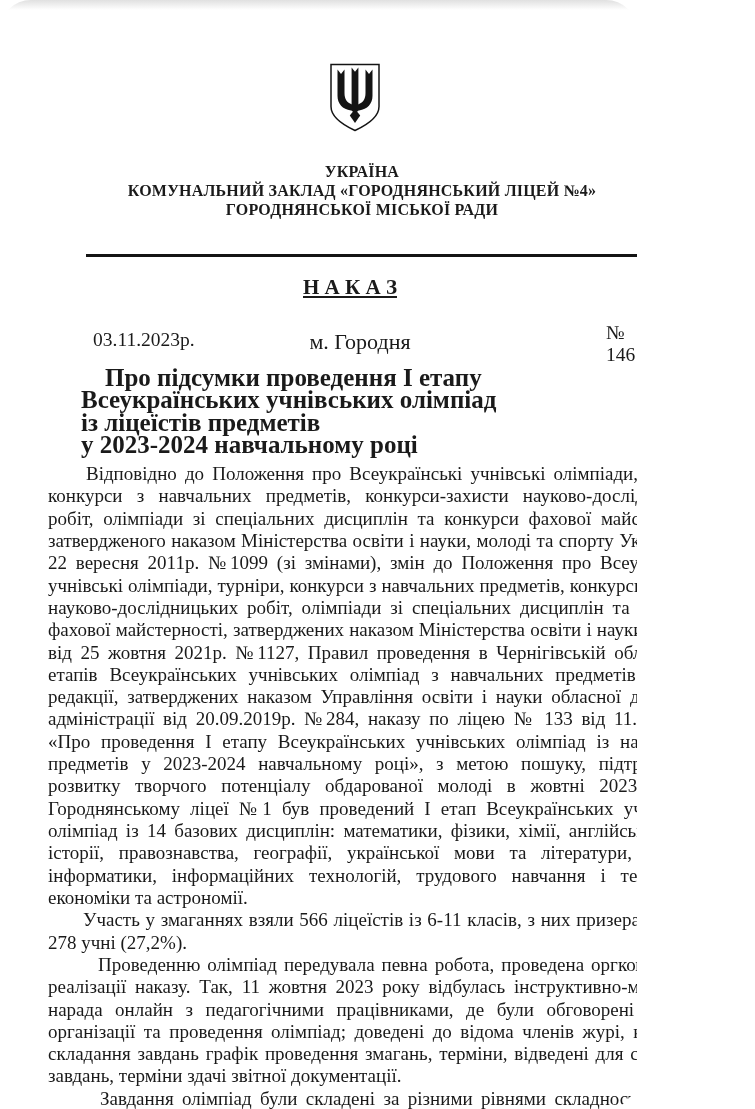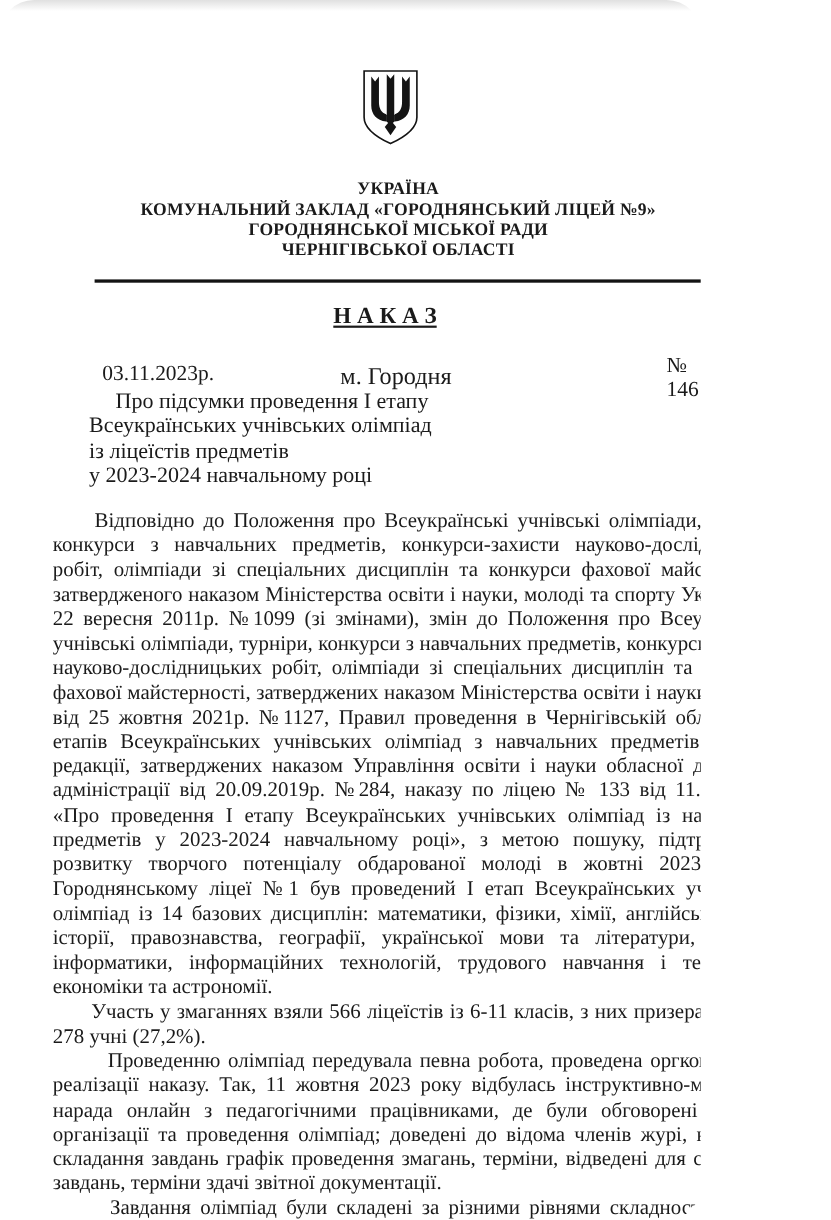--- a/index.html
+++ b/index.html
@@ -30,22 +30,22 @@
     background:#141414;
   }
   .doc-type {
     position:absolute; top:275px; left:24px; width:652px;
     text-align:center; font-weight:bold; font-size:21px;text-decoration:underline;
   }
   .meta-date   { position:absolute; top:329px; left:93px;  font-size:19.5px; }
   .meta-place  { position:absolute; top:329px; left:24px; width:672px; text-align:center; font-size:22px; }
   .meta-number { position:absolute; top:322px; left:606px; font-size:19.5px; }
   .subject {
-    position:absolute; top:354px; left:81px; width:460px;
-    font-weight:normal; font-size:20px; line-height:22.3px;
+    position:absolute; top:367px; left:81px; width:460px;
+    font-weight:bold; font-size:25px; line-height:22.3px;
   }
   .subject .first { text-indent:24px; }
   .body-text {
     position:absolute; top:463px; left:48px; width:665px;
     font-size:19px; line-height:22.32px;
     text-align:justify;
   }
   .body-text p { margin:0; padding:0; }
   .p1 { text-indent:38px; }
   .p2 { text-indent:35px; }
@@ -67,23 +67,22 @@
         <path d="M43.5,7 L40,11.5 L36.5,7 L36.5,30.5 C36.5,36.5 34,40.2 30,41.4 L30,48 C38.5,46.8 43.5,41.3 43.5,33.3 Z"></path>
         <path d="M22.6,5 L26,9.2 L29.4,5 L29.4,43 L22.6,43 Z"></path>
         <path d="M22,41.8 H30 V47.8 L26,50.8 L22,47.8 Z"></path>
         <path d="M26,46.5 L31.2,53 L26,60.5 L20.8,53 Z"></path>
       </g>
     </svg>
   </div>
 
   <div class="org-header">
     <div>УКРАЇНА</div>
-    <div>КОМУНАЛЬНИЙ ЗАКЛАД «ГОРОДНЯНСЬКИЙ ЛІЦЕЙ №9»</div>
+    <div>КОМУНАЛЬНИЙ ЗАКЛАД «ГОРОДНЯНСЬКИЙ ЛІЦЕЙ №4»</div>
     <div>ГОРОДНЯНСЬКОЇ МІСЬКОЇ РАДИ</div>
-    <div>ЧЕРНІГІВСЬКОЇ ОБЛАСТІ</div>
   </div>
 
   <div class="rule"></div>
 
   <div class="doc-type">Н А К А З</div>
 
   <div class="meta-date">03.11.2023р.</div>
   <div class="meta-place">м. Городня</div>
   <div class="meta-number">№ 146</div>
 

